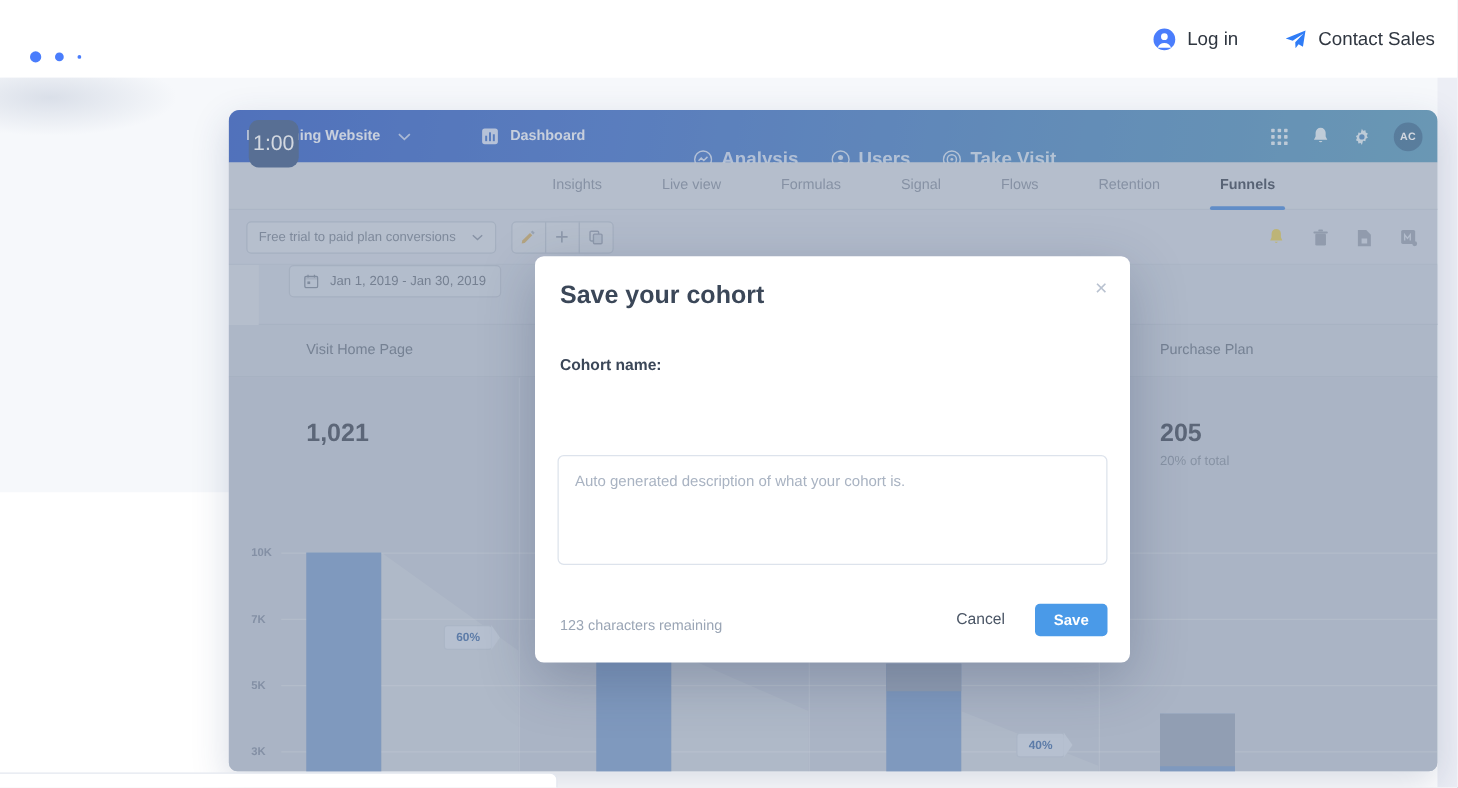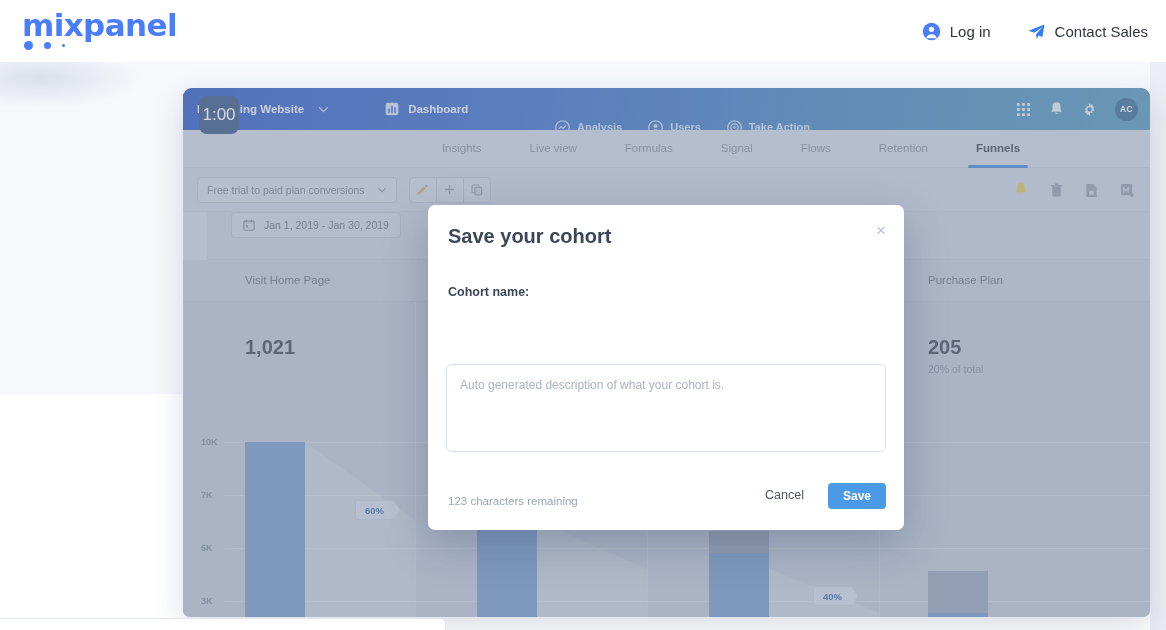--- a/index.html
+++ b/index.html
@@ -81,21 +81,21 @@
   .ah-dash {
     margin-left: 28px; display: flex; align-items: center; gap: 9px;
     font-size: 11.5px; color: #ffffff; font-weight: 600; opacity: 0.9; padding-left: 28px;
   }
   .ah-mid {
     position: absolute; left: 372px; top: 0; height: 42px;
     display: flex; align-items: center; gap: 26px;
   }
   .ah-item {
     display: flex; align-items: center; gap: 7px;
-    font-size: 11px; color: #ffffff; font-weight: 600; opacity: 0.72;
+    font-size: 15px; color: #ffffff; font-weight: 600; opacity: 0.72;
     white-space: nowrap;
     margin-top: 36px;
   }
   .ah-right {
     position: absolute; right: 12px; top: 0; height: 42px;
     display: flex; align-items: center; gap: 18px;
   }
   .ah-avatar {
     width: 23px; height: 23px; border-radius: 50%;
     background: rgba(12,44,92,0.45);
@@ -284,21 +284,20 @@
 
 <div class="page-root">
 
   <div class="band-light"></div>
   <div class="band-bottom"></div>
   <div class="band-right-tint"></div>
   <div class="blob"></div>
 
   <div class="site-nav">
     <div class="logo-wrap">
-      <div class="logo-word">mixpanel</div>
       <div class="logo-dots">
         <span class="dot d1"></span>
         <span class="dot d2"></span>
         <span class="dot d3"></span>
       </div>
     </div>
 
     <div class="nav-right">
       <div class="nav-link">
         <svg class="nav-ico" viewBox="0 0 24 24">
@@ -351,21 +350,21 @@
             <path d="M4.4 14.6a4.8 4.8 0 0 1 9.2 0z" fill="#ffffff"></path>
           </svg>
           <span>Users</span>
         </div>
         <div class="ah-item">
           <svg width="15" height="15" viewBox="0 0 18 18">
             <circle cx="9" cy="9" r="8.1" fill="none" stroke="#ffffff" stroke-width="1.4"></circle>
             <circle cx="9" cy="9" r="4.4" fill="none" stroke="#ffffff" stroke-width="1.4"></circle>
             <circle cx="9" cy="9" r="1.4" fill="#ffffff"></circle>
           </svg>
-          <span>Take Action</span>
+          <span>Take Visit</span>
         </div>
       </div>
 
       <div class="ah-right">
         <svg width="15" height="15" viewBox="0 0 16 16">
           <g fill="#ffffff" opacity="0.8">
             <rect x="1" y="1" width="3" height="3" rx="0.6"></rect>
               <rect x="6.5" y="1" width="3" height="3" rx="0.6"></rect>
               <rect x="12" y="1" width="3" height="3" rx="0.6"></rect>
             <rect x="1" y="6.5" width="3" height="3" rx="0.6"></rect>

